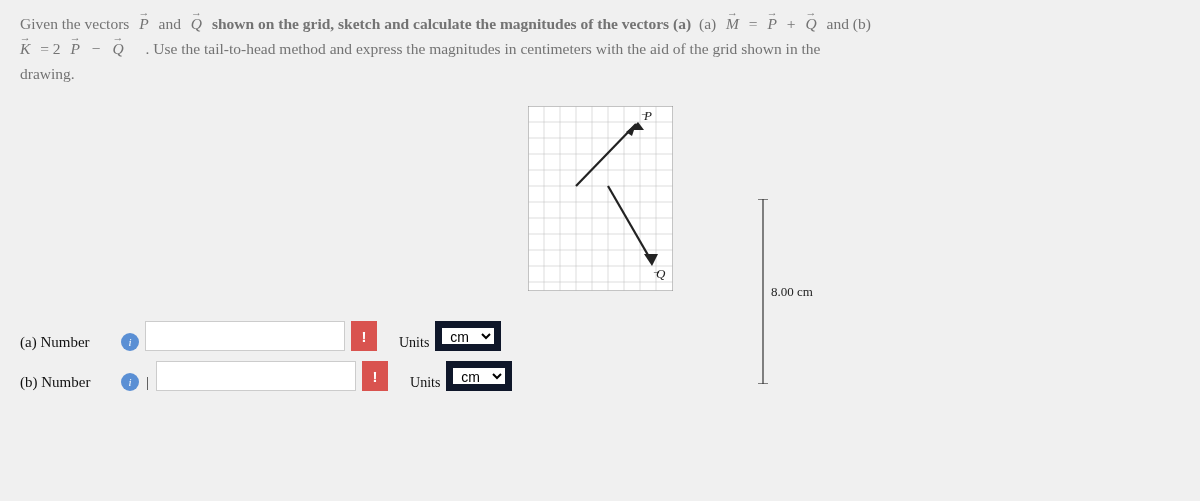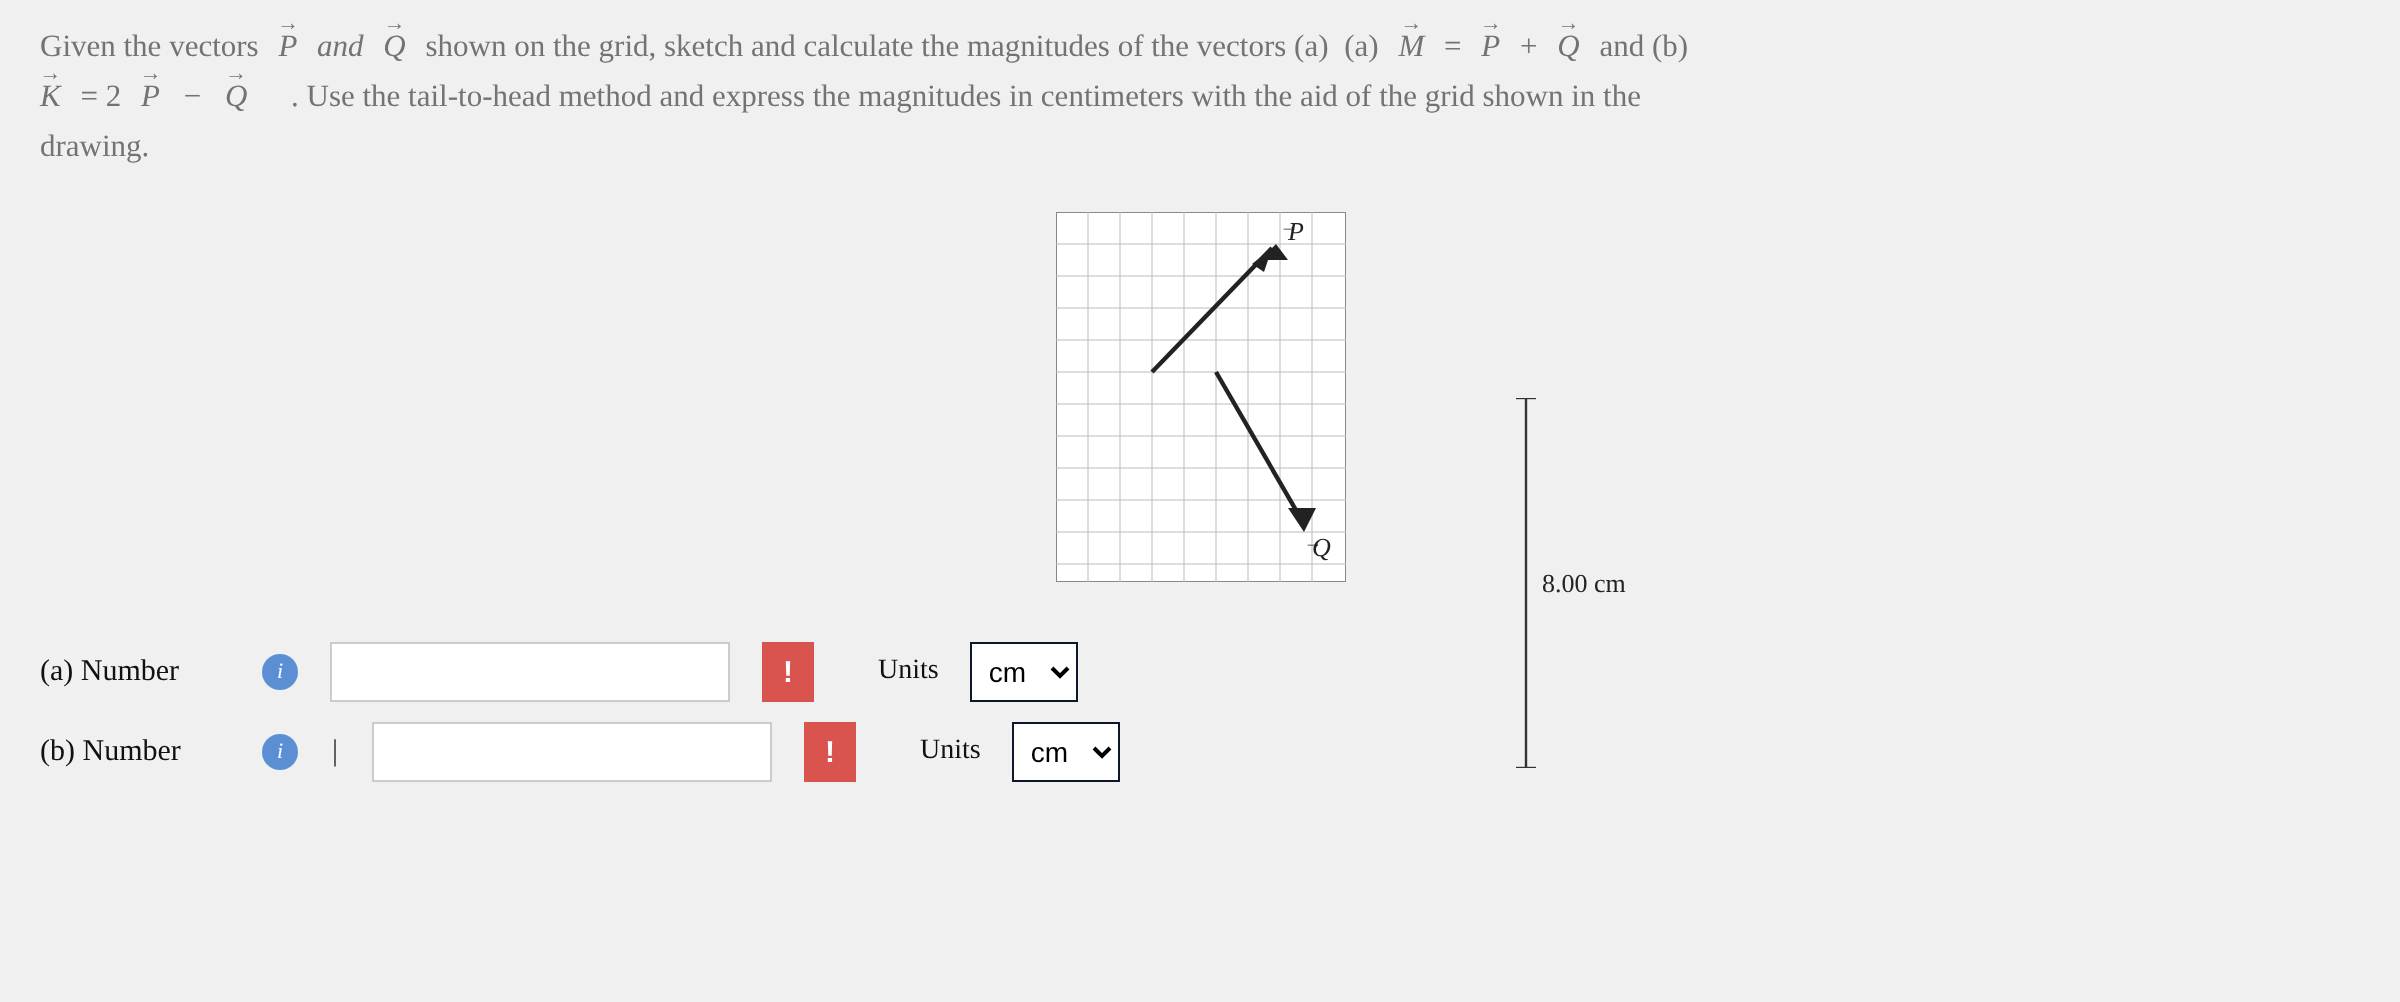--- a/index.html
+++ b/index.html
@@ -44,22 +44,22 @@
       white-space: nowrap;
     }
     .answers-section {
       display: flex;
       flex-direction: column;
       gap: 10px;
       margin-top: 10px;
     }
     .answer-row {
       display: flex;
-      align-items: center;
-      gap: 16px;
+      align-items: flex-end;
+      gap: 6px;
     }
     .answer-label {
       font-size: 15px;
       min-width: 95px;
       color: #111;
     }
     .number-input {
       border: 1px solid #ccc;
       background: white;
       height: 30px;
@@ -80,21 +80,21 @@
       display: flex;
       align-items: center;
       justify-content: center;
     }
     .units-label {
       font-size: 14px;
       color: #111;
       margin-left: 16px;
     }
     .units-select {
-      border: 1px solid #0f172a;
+      border: 7px solid #0f172a;
       background: white;
       height: 30px;
       font-size: 14px;
       padding: 0 4px;
       cursor: pointer;
       min-width: 50px;
     }
     .info-icon {
       display: inline-flex;
       align-items: center;
@@ -115,27 +115,27 @@
 <body>
 
 <div class="problem-text">
   <span>
     <span>Given the vectors</span>
     
     <span style="display:inline-block; position:relative; margin: 0 2px 0 6px;">
       <span style="position:absolute; top:-8px; left:50%; transform:translateX(-50%); font-size:11px;">→</span>
       <em>P</em>
     </span>
-    <span style="margin: 0 4px; font-style: italic;">and</span>
+    <span style="margin: 0 4px;">and</span>
     
     <span style="display:inline-block; position:relative; margin: 0 2px 0 2px;">
       <span style="position:absolute; top:-8px; left:50%; transform:translateX(-50%); font-size:11px;">→</span>
       <em>Q</em>
     </span>
-    <span style="margin-left:4px;">shown on the grid, sketch and calculate the magnitudes of the vectors (a)</span>
+    <span style="margin-left:4px;font-weight:bold;">shown on the grid, sketch and calculate the magnitudes of the vectors (a)</span>
     
     <span style="margin: 0 4px;">(a)</span>
     <span style="display:inline-block; position:relative; margin: 0 2px;">
       <span style="position:absolute; top:-8px; left:50%; transform:translateX(-50%); font-size:11px;">→</span>
       <em>M</em>
     </span>
     <span style="margin: 0 4px;">=</span>
     <span style="display:inline-block; position:relative; margin: 0 2px;">
       <span style="position:absolute; top:-8px; left:50%; transform:translateX(-50%); font-size:11px;">→</span>
       <em>P</em>

